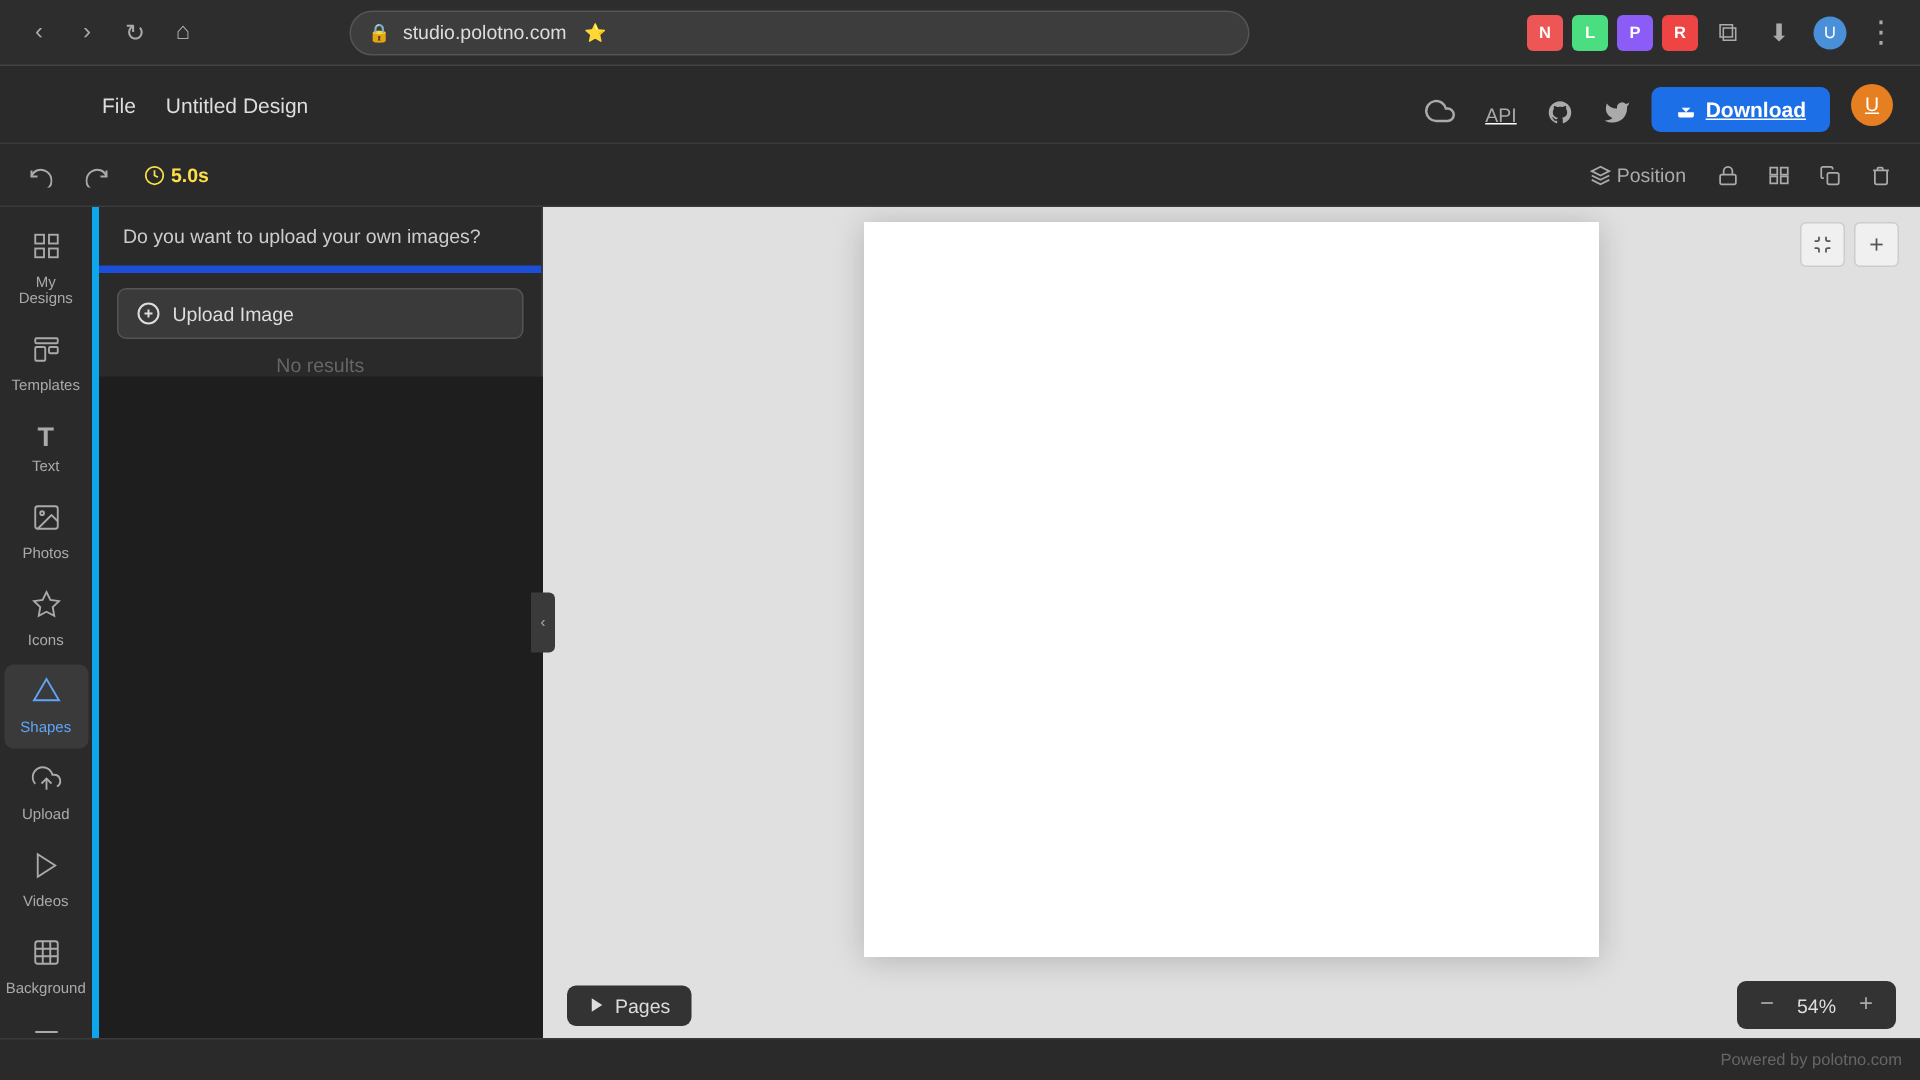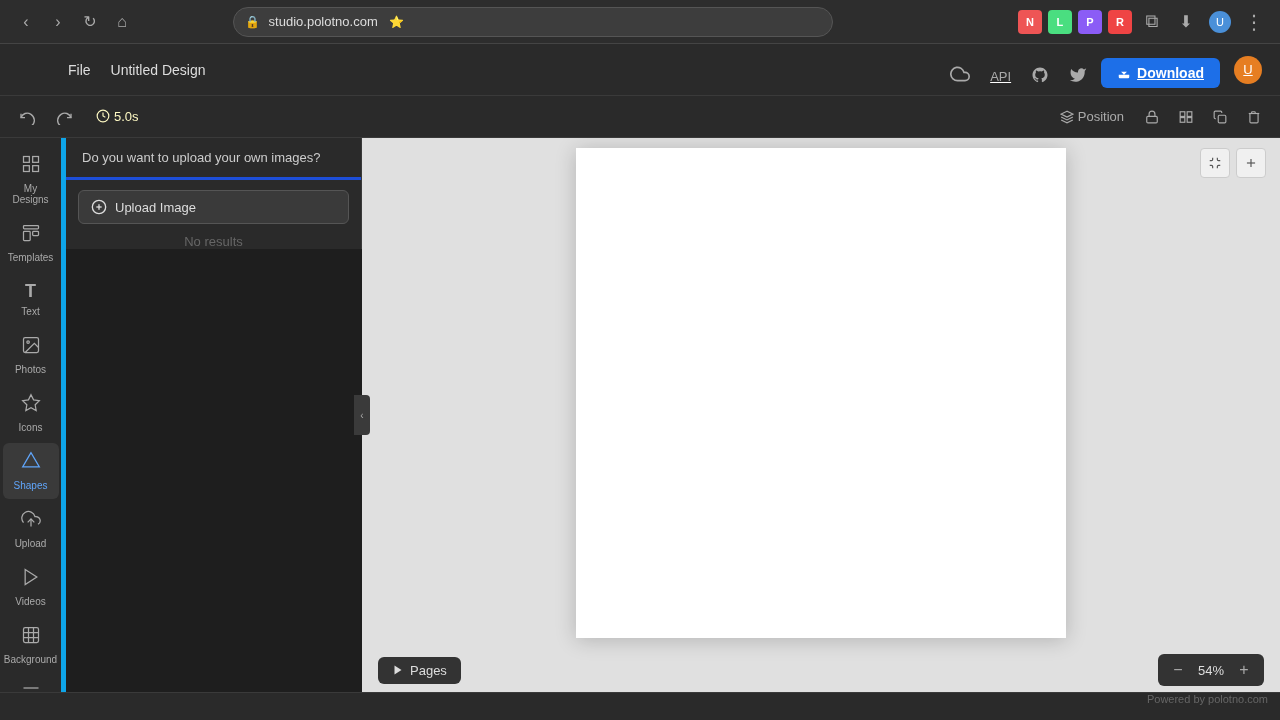--- a/index.html
+++ b/index.html
@@ -133,25 +133,26 @@
       background: transparent;
       border: none;
       color: #aaa;
       cursor: pointer;
       width: 30px; height: 30px;
       border-radius: 4px;
       display: flex; align-items: center; justify-content: center;
       font-size: 16px;
     }
     .timer-display {
-      display: flex; align-items: flex-start; gap: 4px;
-      color: #fef9c3; font-size: 13px;
+      display: flex; align-items: flex-end; gap: 4px;
+      color: #fde047; font-size: 13px;
       padding: 4px 8px;
       border-radius: 4px;
       cursor: pointer;
+      font-weight: bold;
     }
     .toolbar-right { margin-left: auto; display: flex; align-items: center; gap: 6px; }
     .position-btn {
       background: transparent;
       border: none;
       color: #aaa;
       cursor: pointer;
       font-size: 13px;
       display: flex; align-items: center; gap: 4px;
       padding: 4px 8px;
@@ -209,21 +210,21 @@
       background: #2a2a2a;
       border-right: 1px solid #3a3a3a;
       display: flex;
       flex-direction: column;
       overflow: hidden;
     }
     .panel-header {
       padding: 12px 16px;
       font-size: 13px;
       color: #ccc;
-      border-bottom: 3px solid #1d4ed8;
+      border-bottom: 5px solid #1d4ed8;
     }
     .upload-image-btn {
       margin: 10px 12px;
       background: #3a3a3a;
       border: 1px solid #555;
       border-radius: 6px;
       color: #ddd;
       font-size: 13px;
       padding: 8px 12px;
       cursor: pointer;
@@ -339,20 +340,21 @@
       font-size: 13px;
       min-width: 38px;
       text-align: center;
     }
 
     
     .footer {
       height: 28px;
       background: #2a2a2a;
       display: flex;
+      align-items: center;
       justify-content: flex-end;
       padding: 0 12px;
       border-top: 1px solid #3a3a3a;
       font-size: 11px;
       color: #666;
     }
   </style>
 </head>
 <body>
 

